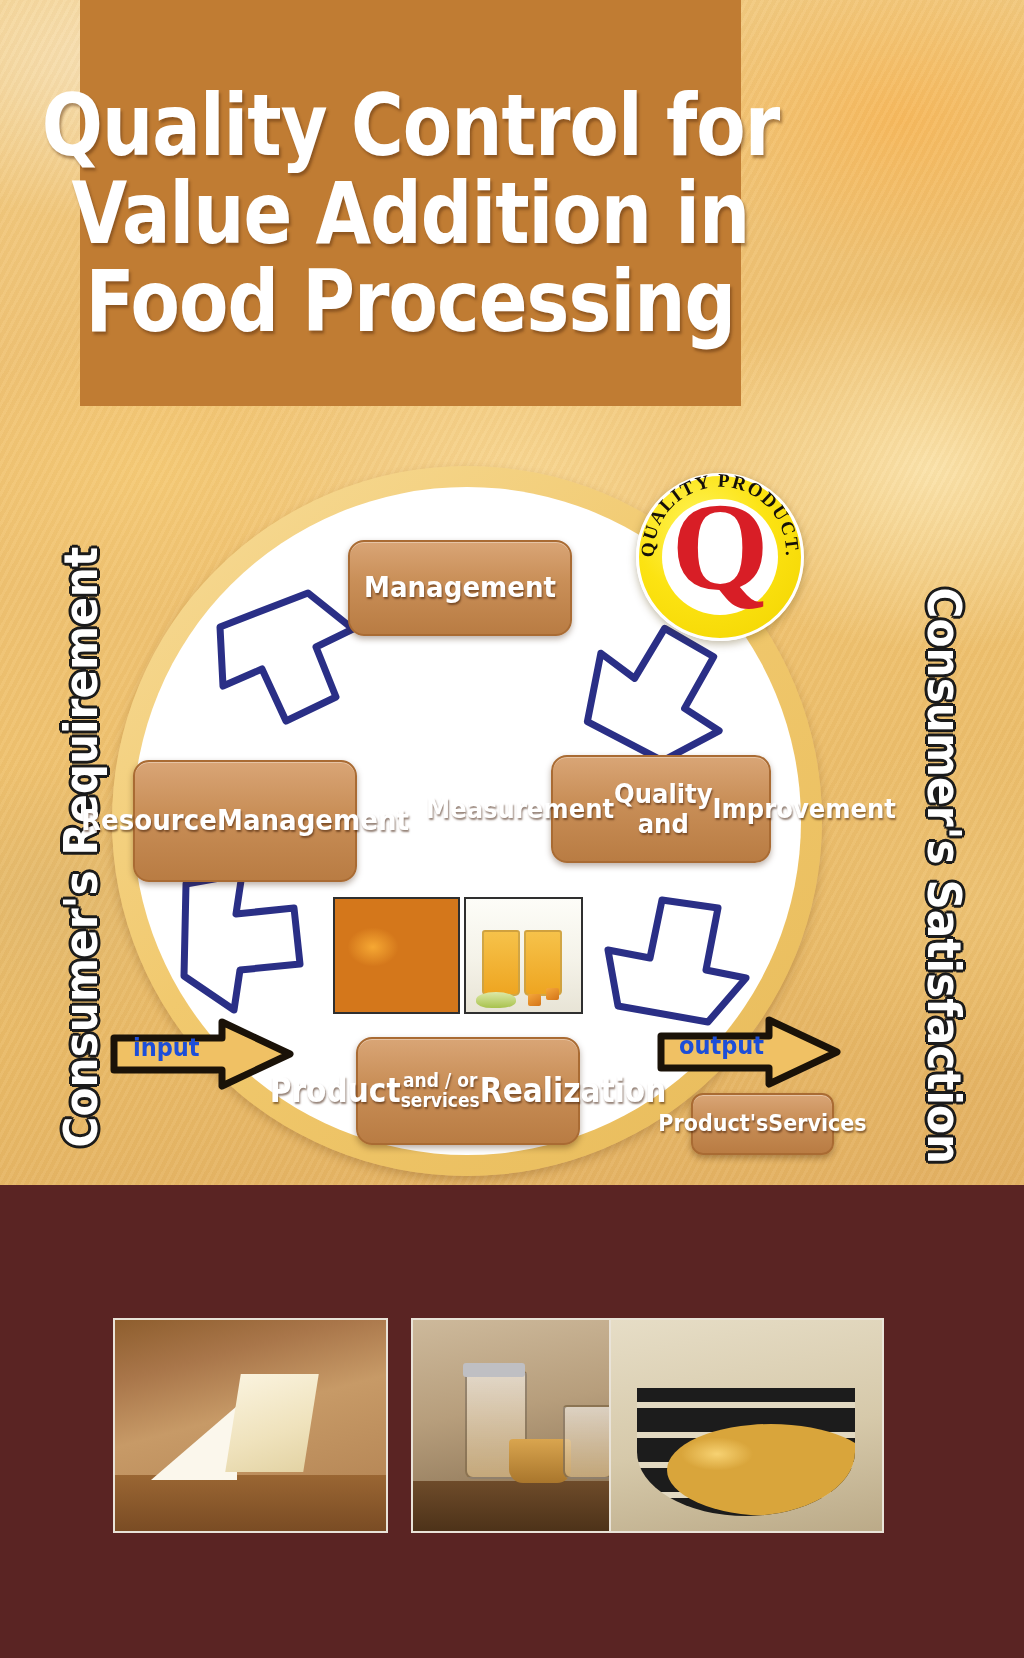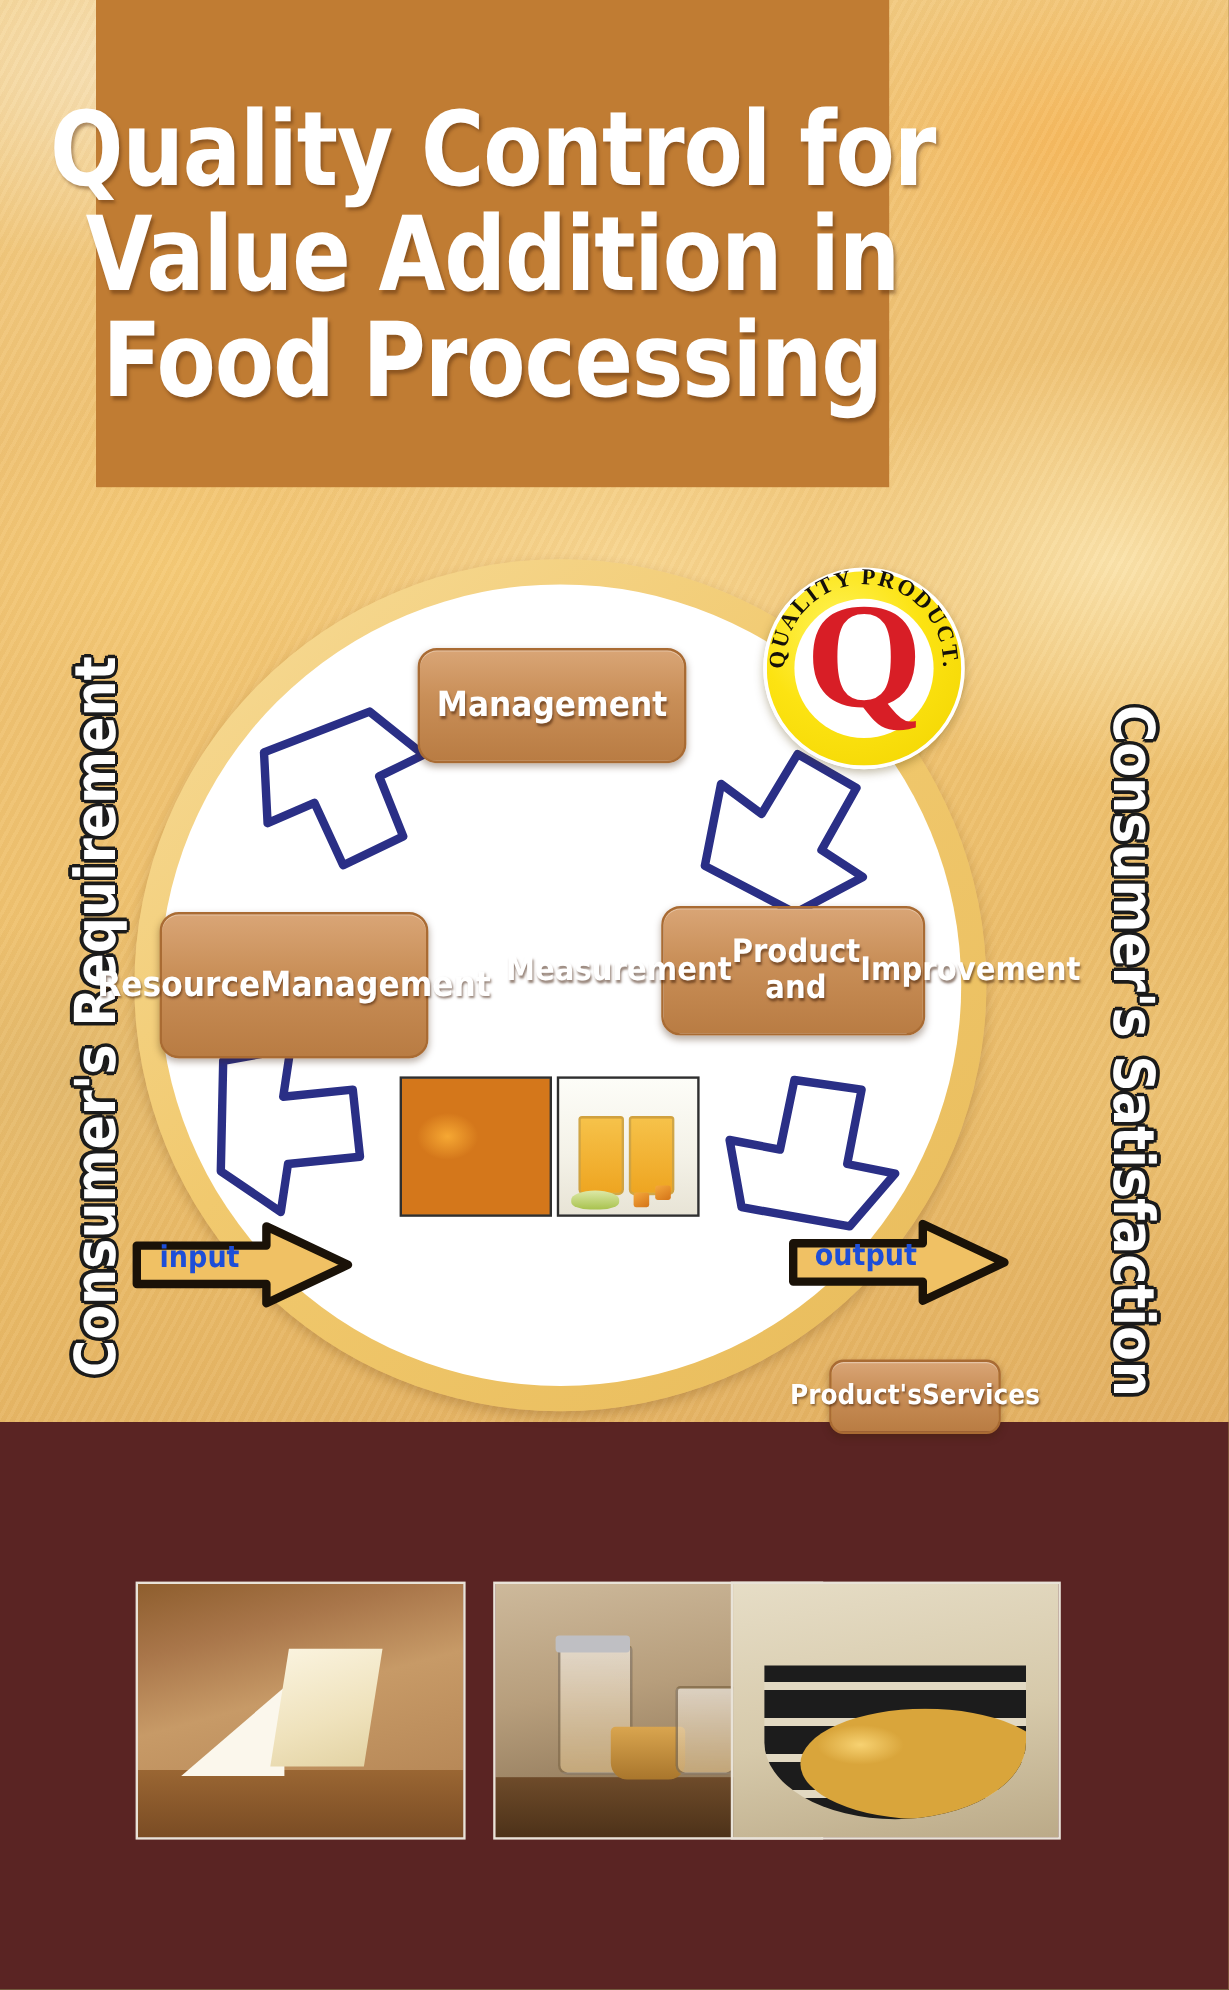--- a/index.html
+++ b/index.html
@@ -137,21 +137,21 @@
     text-align: center;
     text-shadow: 1px 2px 2px rgba(60,25,5,.55);
   }
   #box-management { left: 348px; top: 540px; width: 224px; height: 96px; font-size: 29px; }
   #box-resource   { left: 133px; top: 760px; width: 224px; height: 122px; font-size: 29px; }
   #box-measure    { left: 551px; top: 755px; width: 220px; height: 108px; font-size: 27px; }
   #box-product    { left: 356px; top: 1037px; width: 224px; height: 108px; font-size: 33px; }
   #box-product .small { font-size: 19px; line-height: 1.05; }
   #box-prodserv {
     left: 691px; top: 1093px; width: 143px; height: 62px;
-    font-size: 23px; border-radius: 12px; margin-top: 40px;
+    font-size: 23px; border-radius: 12px;
   }
 
   
   .photo {
     position: absolute;
     border: 2px solid #2f2f2f;
     box-sizing: border-box;
     overflow: hidden;
   }
   #photo-mango {
@@ -373,24 +373,29 @@
     <div>Management</div>
   </div>
 
   <div class="pbox" id="box-resource">
     <div>Resource</div>
     <div>Management</div>
   </div>
 
   <div class="pbox" id="box-measure">
     <div>Measurement</div>
-    <div>Product and</div>
+    <div>Quality and</div>
     <div>Improvement</div>
   </div>
 
+  <div class="pbox" id="box-product">
+    <div>Product</div>
+    <div class="small">and / or services</div>
+    <div>Realization</div>
+  </div>
 
   <div class="pbox" id="box-prodserv">
     <div>Product's</div>
     <div>Services</div>
   </div>
 
   <div class="photo" id="photo-mango"></div>
   <div class="photo" id="photo-juice">
     <div class="glass g1"></div>
     <div class="glass g2"></div>

